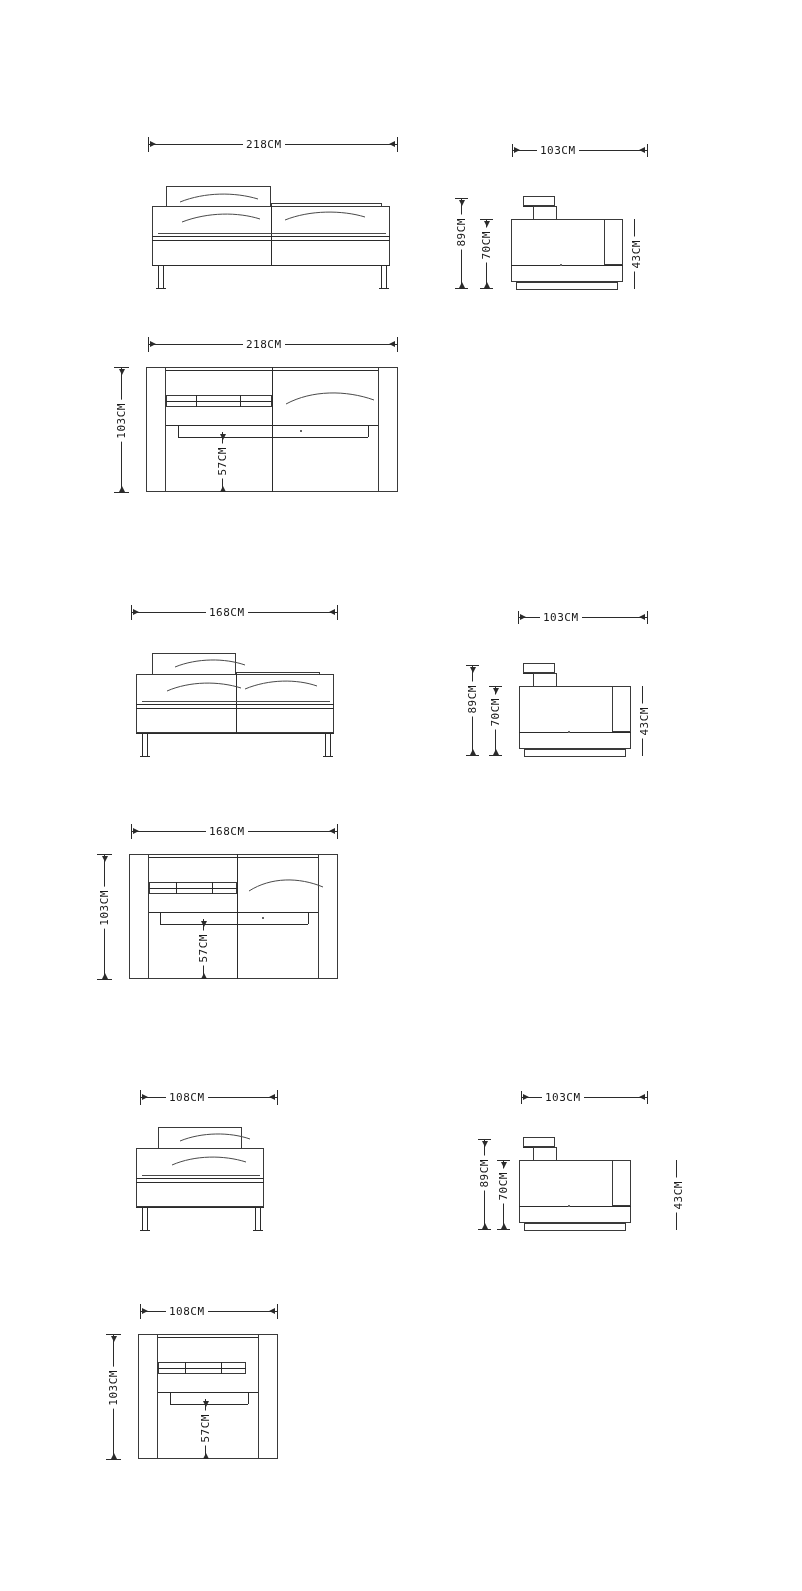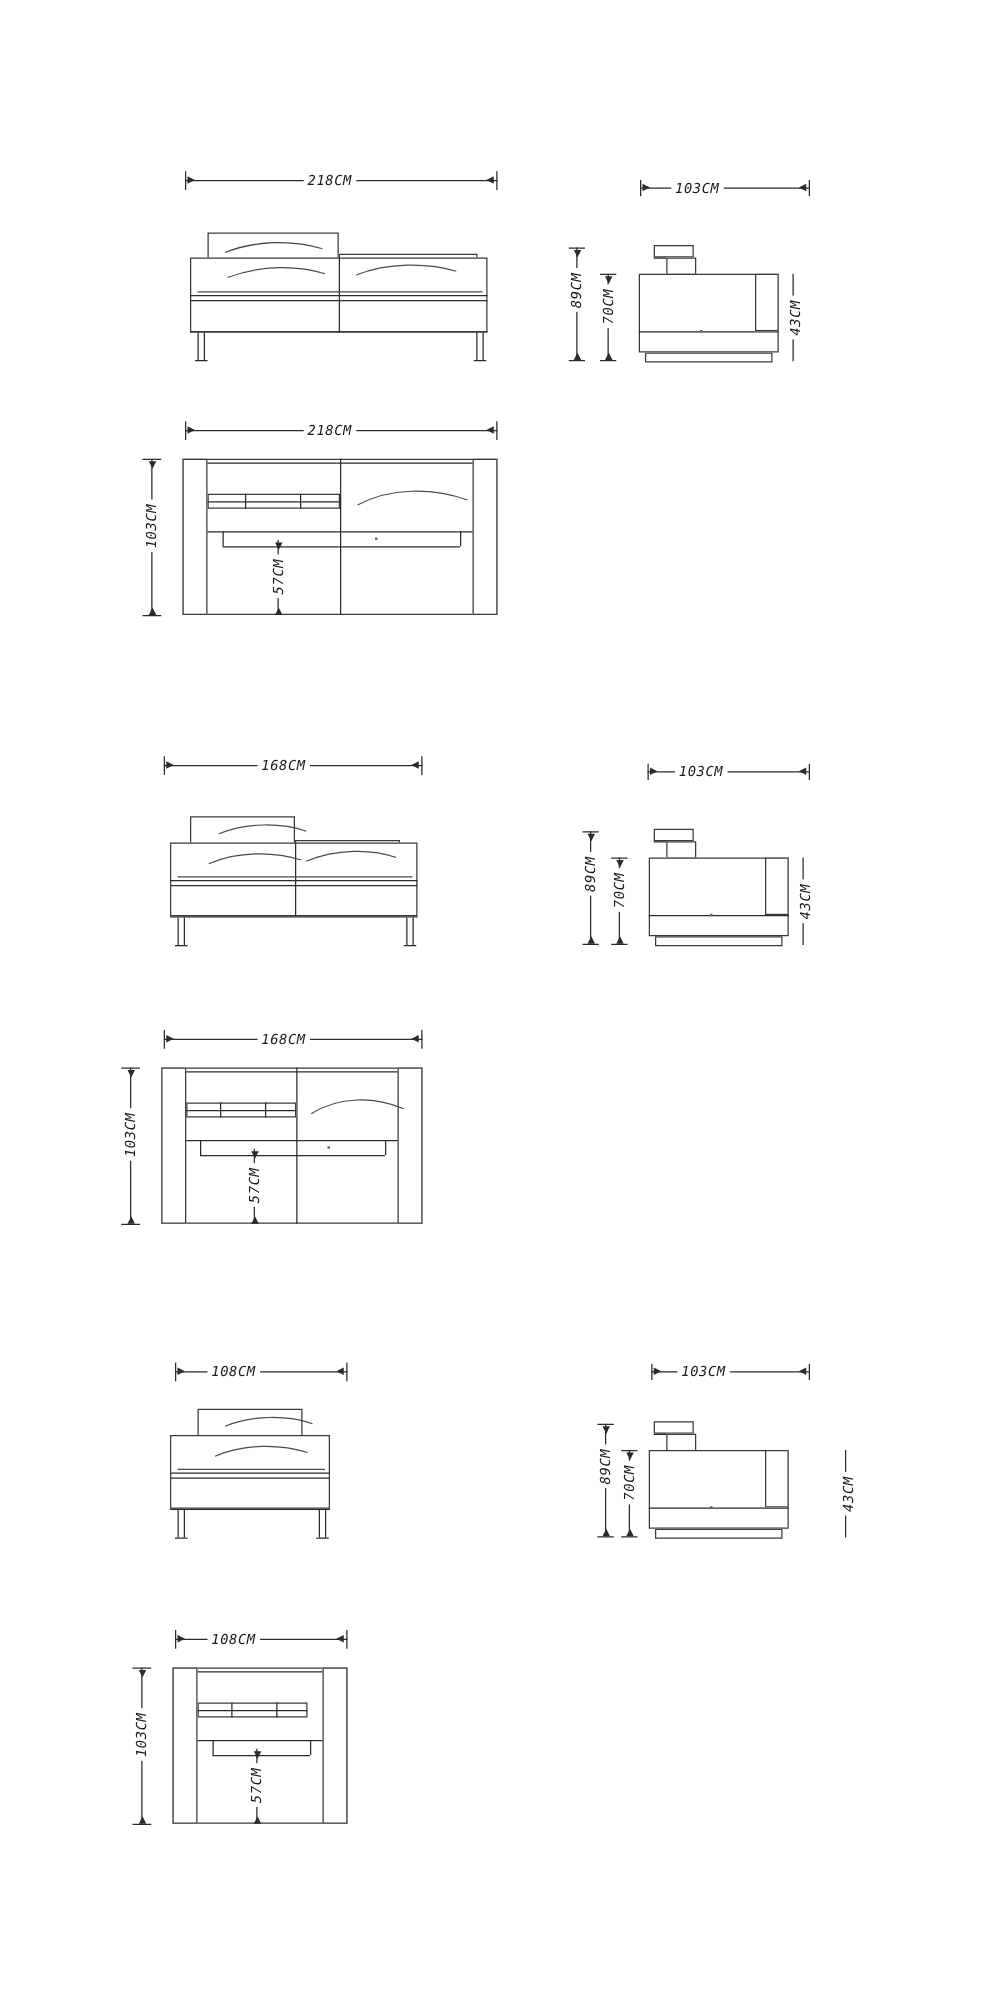--- a/index.html
+++ b/index.html
@@ -1,18 +1,18 @@
 <!DOCTYPE html>
 <html><head>
 <meta charset="utf-8">
 <style>
   html,body{margin:0;padding:0;background:#ffffff;}
   body{width:802px;height:1591px;position:relative;overflow:hidden;
        font-family:"DejaVu Sans Mono", monospace;color:#1a1a1a;}
-  .canvas{position:absolute;left:0;top:0;width:802px;height:1591px;font-style:italic;}
+  .canvas{position:absolute;left:0;top:0;width:802px;height:1591px;}
 
   
   .abs{position:absolute;}
   .ln{position:absolute;background:#2b2b2b;}
   .hln{height:1px;}
   .vln{width:1px;}
   .thin{background:#4a4a4a;}
   .box{position:absolute;border:1px solid #3a3a3a;box-sizing:border-box;background:transparent;}
   .fillw{background:#ffffff;}
 

